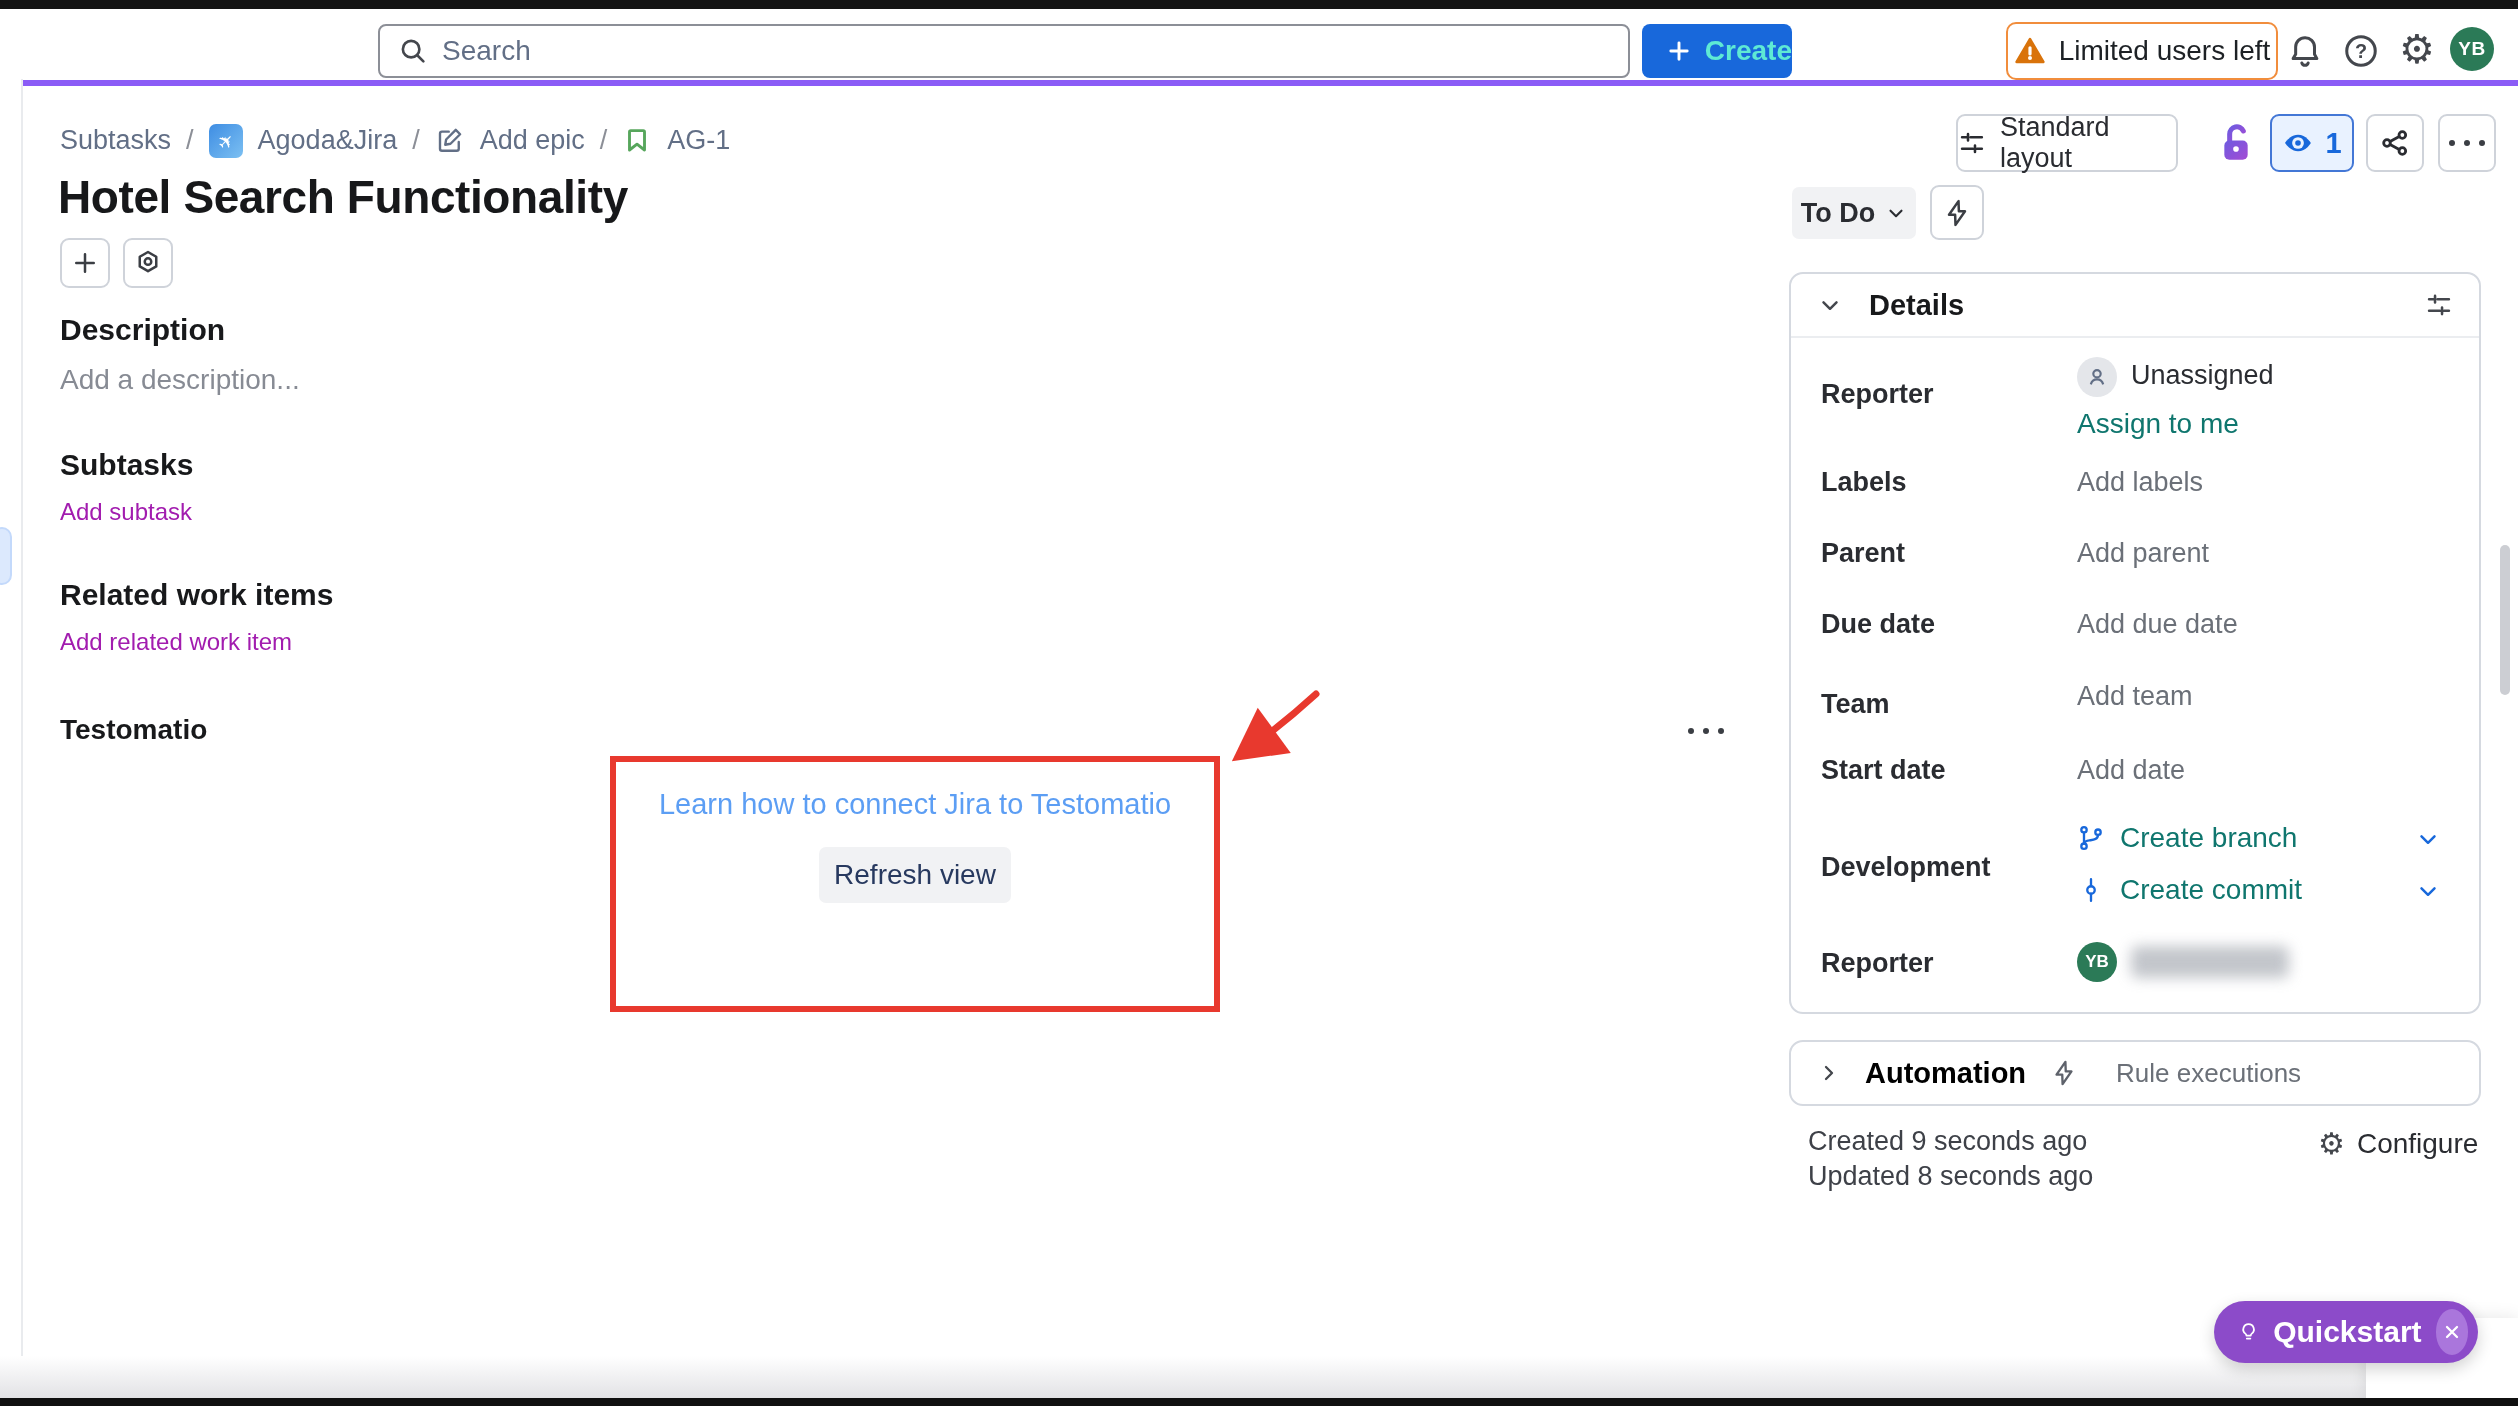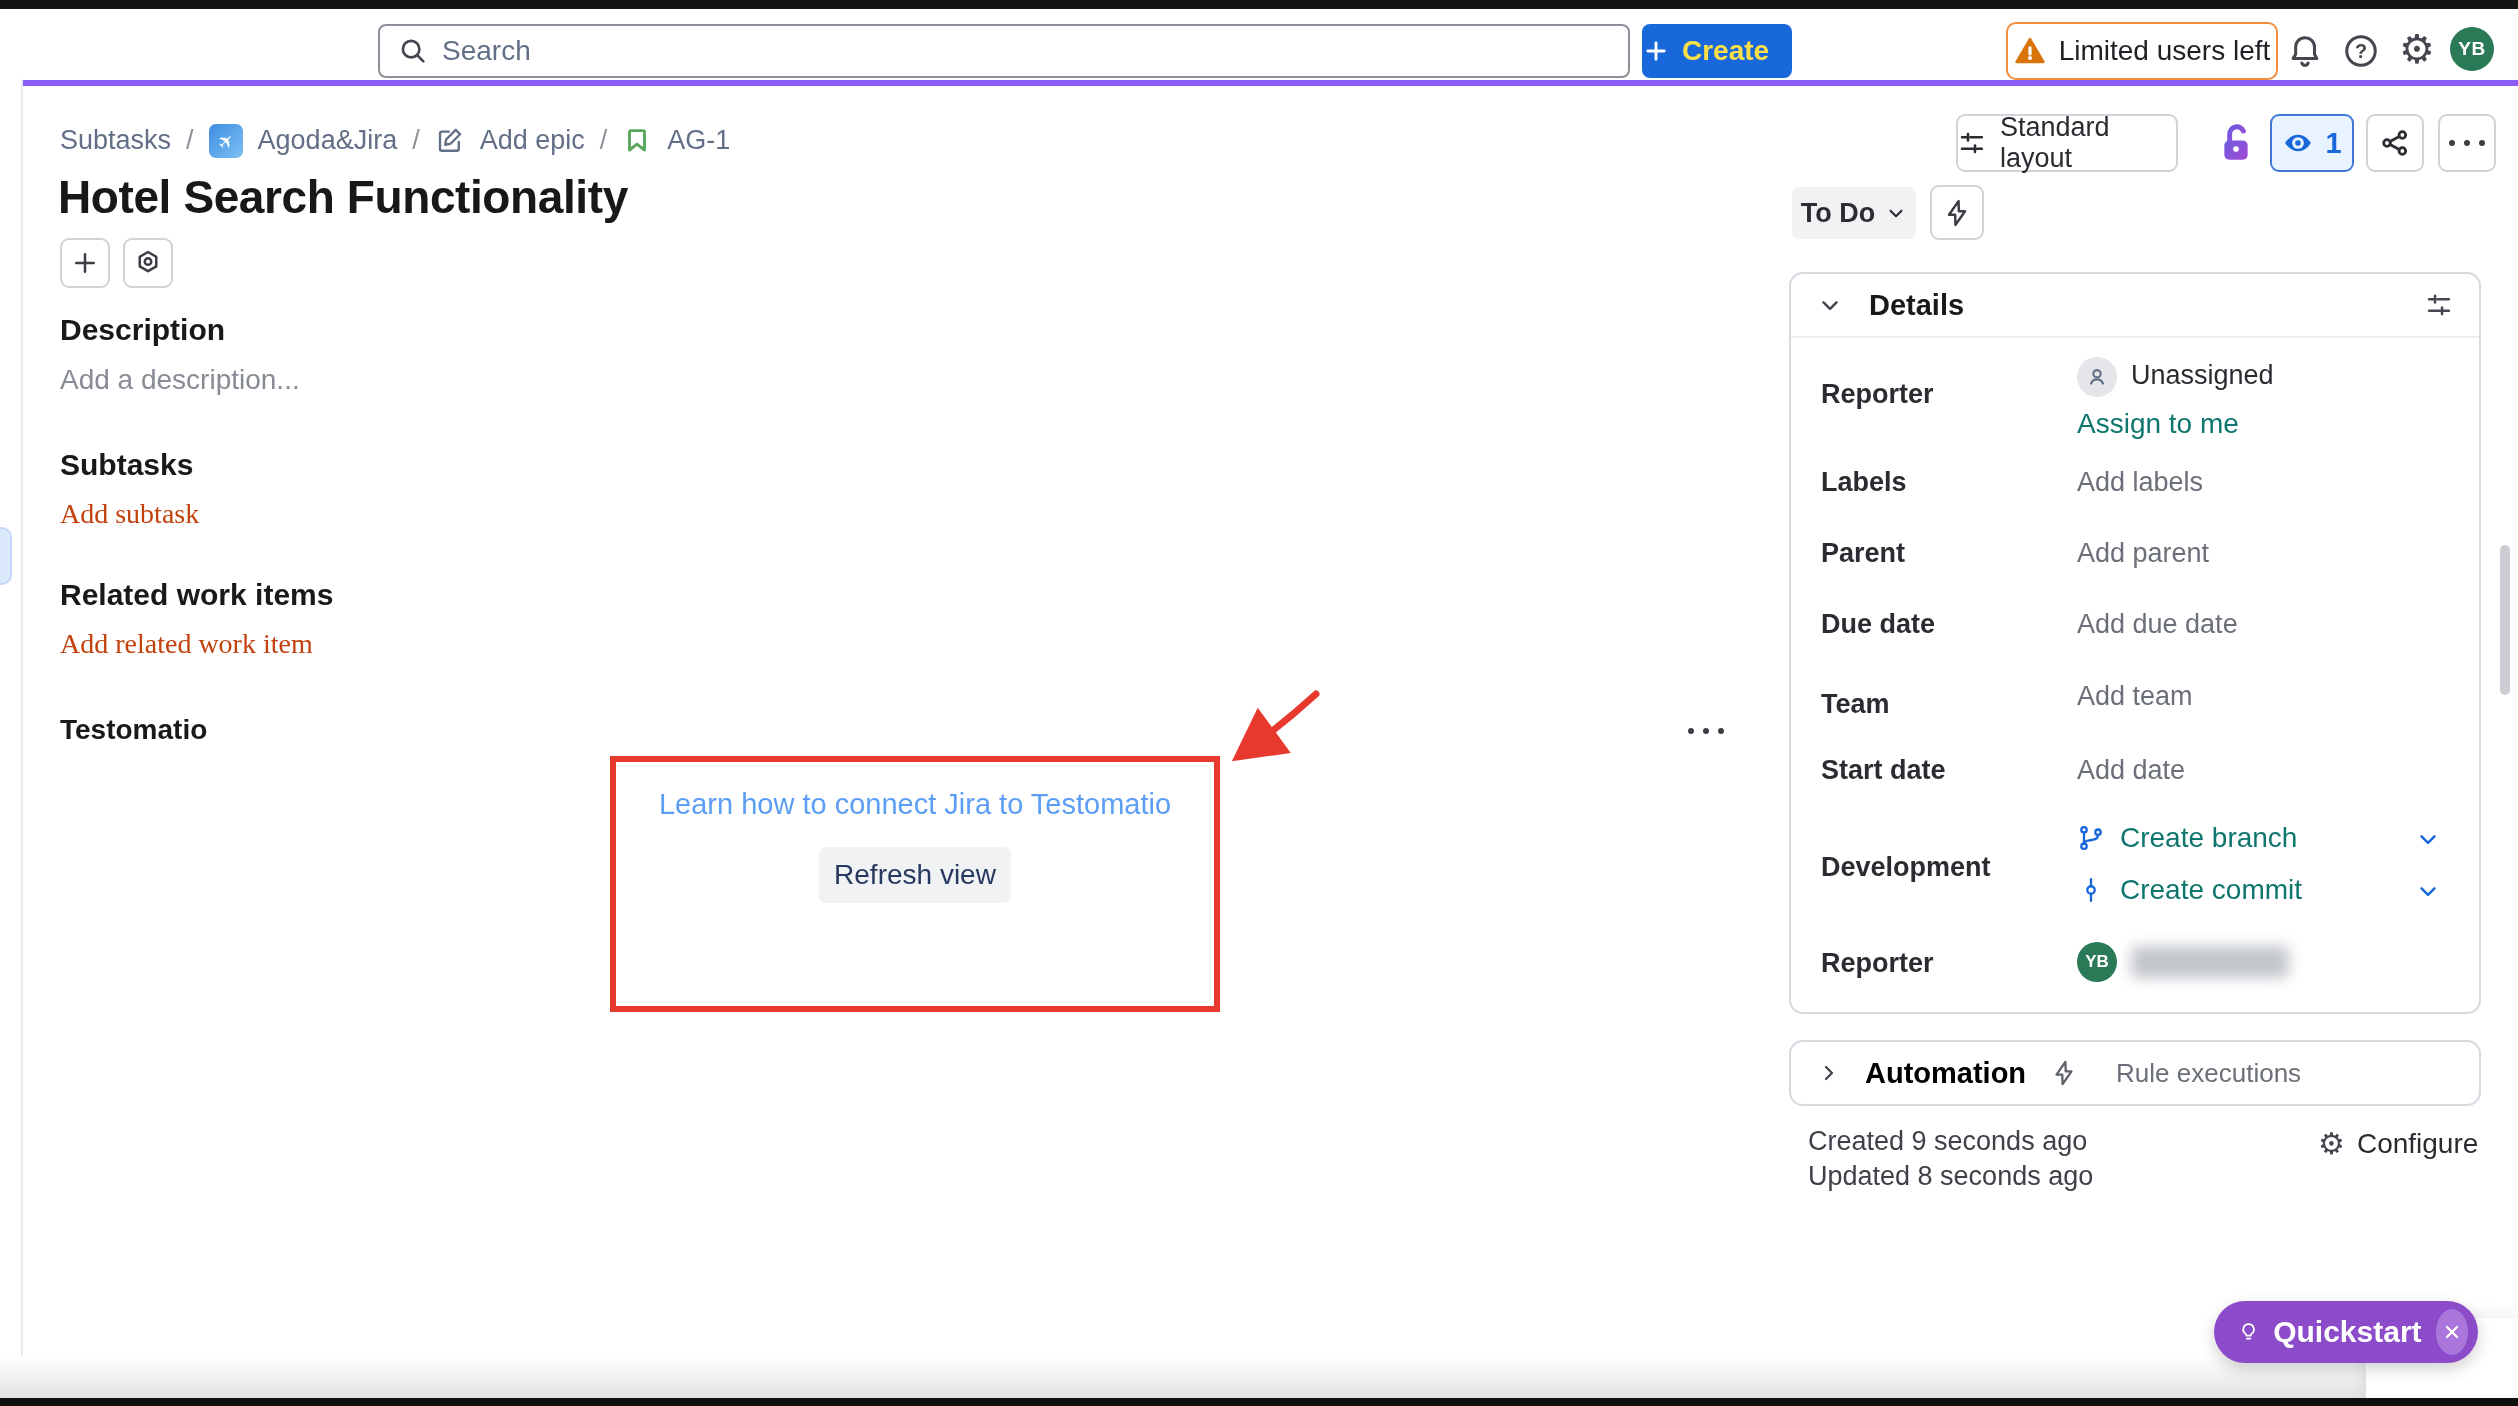--- a/index.html
+++ b/index.html
@@ -10,21 +10,21 @@
   .abs { position:absolute; }
   svg { display:block; }
 
   
   .top-black { left:0; top:0; width:2518px; height:9px; background:#141414; }
   .header { left:0; top:16px; width:2518px; height:70px; background:#fff; border-bottom:6px solid #8b5cf6; }
   .search-box { left:378px; top:8px; width:1252px; height:54px; border:2px solid #8C8F97; border-radius:8px;
     display:flex; align-items:center; gap:14px; padding:0 18px; background:#fff; }
   .search-ph { font-size:28px; color:#626F86; }
   .create-btn { left:1642px; top:8px; width:150px; height:54px; background:#1868DB; border-radius:8px;
-    display:flex; align-items:center; justify-content:flex-start; gap:12px; color:#fde047; font-size:28px; font-weight:600; }
+    display:flex; align-items:center; justify-content:flex-end; gap:12px; color:#5eead4; font-size:28px; font-weight:600; }
   .limited-btn { left:2006px; top:6px; width:272px; height:58px; border:2.5px solid #F18D3C; border-radius:10px;
     display:flex; align-items:center; justify-content:center; gap:13px; font-size:28px; font-weight:500; color:#1D2125; background:#fff; }
   .hicon { display:flex; align-items:center; justify-content:center; color:#44474D; }
   .bell { left:2284px; top:14px; width:42px; height:42px; }
   .help { left:2340px; top:14px; width:42px; height:42px; }
   .gearTop { left:2394px; top:10px; width:46px; height:46px; font-size:40px; }
   .avatar { left:2450px; top:11px; width:44px; height:44px; border-radius:50%; background:#2B7A57; color:#fff;
     display:flex; align-items:center; justify-content:center; font-size:19px; font-weight:700; letter-spacing:.5px; }
 
   
@@ -39,21 +39,21 @@
   .proj-ico span { transform:rotate(-45deg); }
   .crumb-ico { color:#626F86; }
 
   
   .page-title { left:58px; top:170px; font-size:46px; font-weight:700; color:#17181A; letter-spacing:-0.4px; }
   .sq-btn { top:238px; width:50px; height:50px; border:2px solid #CFD3DA; border-radius:9px; background:#fff;
     display:flex; align-items:center; justify-content:center; color:#3B3E44; }
 
   .h2 { font-size:30px; font-weight:700; color:#18191B; }
   .ph-light { font-size:28px; color:#878B94; }
-  .ph-dark { font-size:28px; color:#c2410c;font-family:Liberation Serif, serif; }
+  .ph-dark { font-size:24px; color:#a21caf; }
 
   
   .dots { display:flex; gap:9px; align-items:center; }
   .dots i { width:6px; height:6px; border-radius:50%; background:#3B3E44; }
   .err-box { left:610px; top:756px; width:610px; height:256px; border:6px solid #E8392E; background:#fff; text-align:center; }
   .err-title { margin-top:40px; font-size:34px; color:#17181A; }
   .err-link { margin-top:26px; font-size:29px; color:#5C9EF4; }
   .refresh-btn { margin:26px auto 0; width:192px; height:56px; background:#F1F2F4; border-radius:7px;
     display:flex; align-items:center; justify-content:center; font-size:28px; font-weight:500; color:#27395F; }
 

